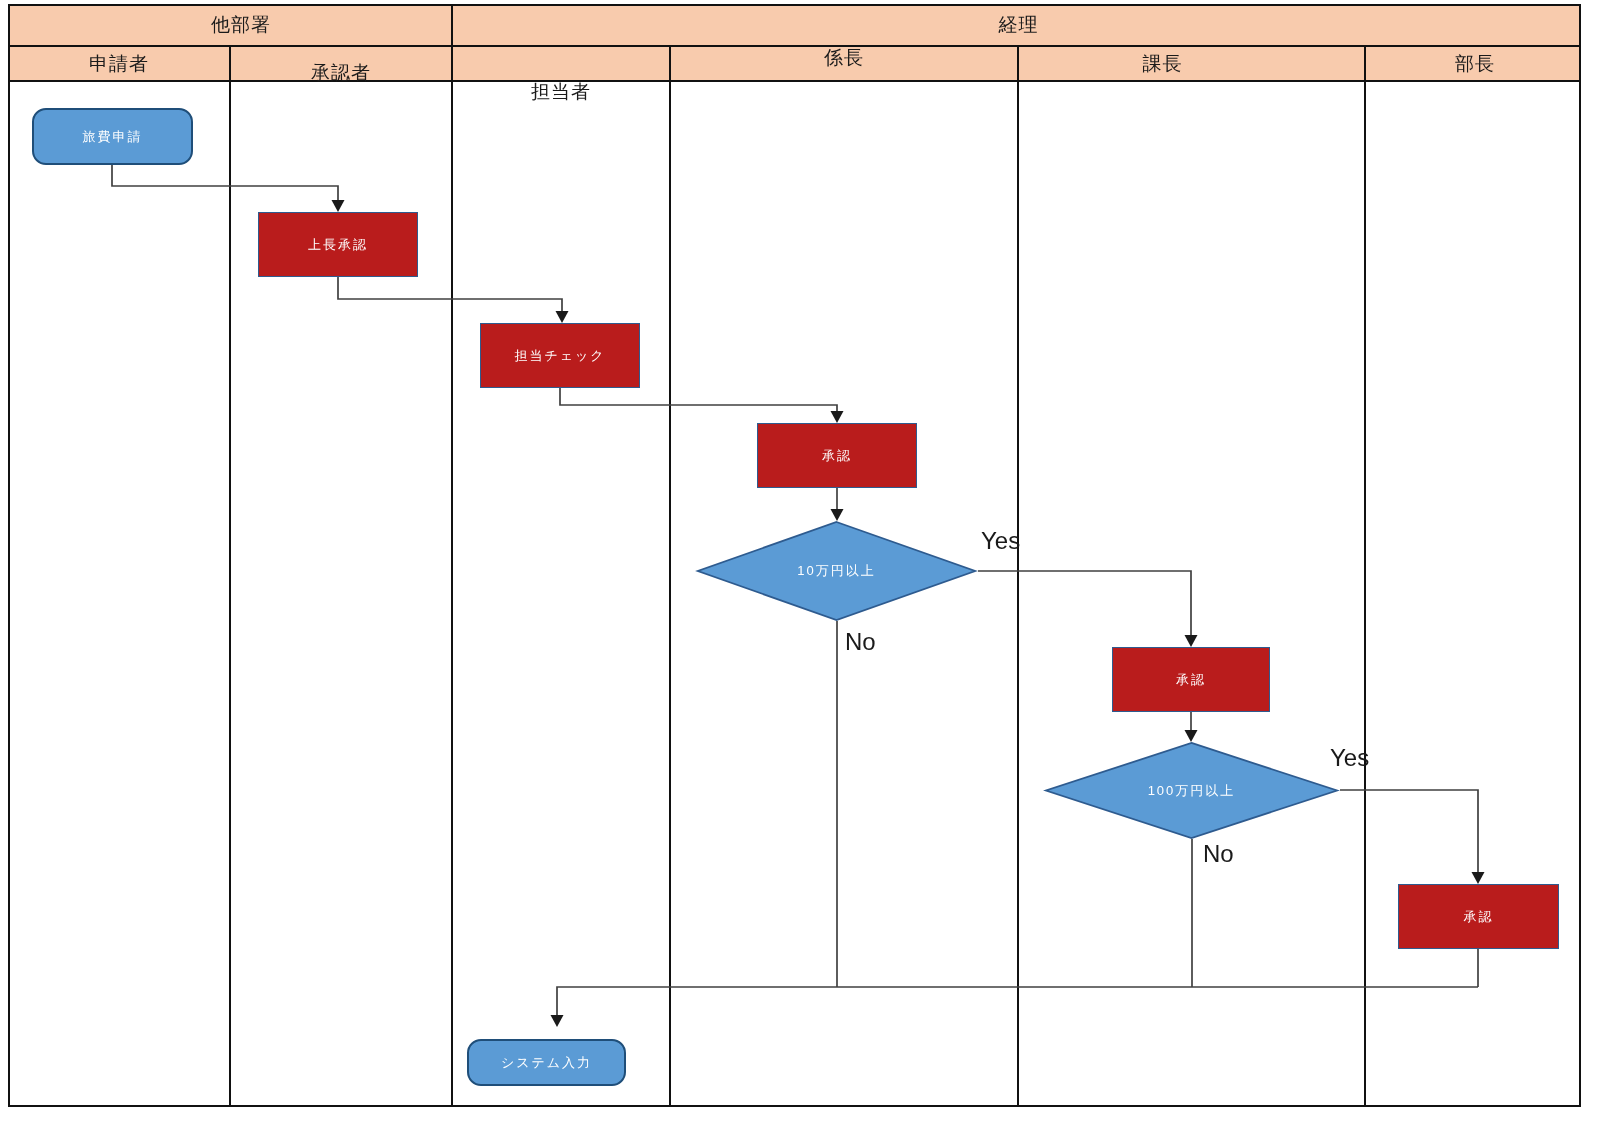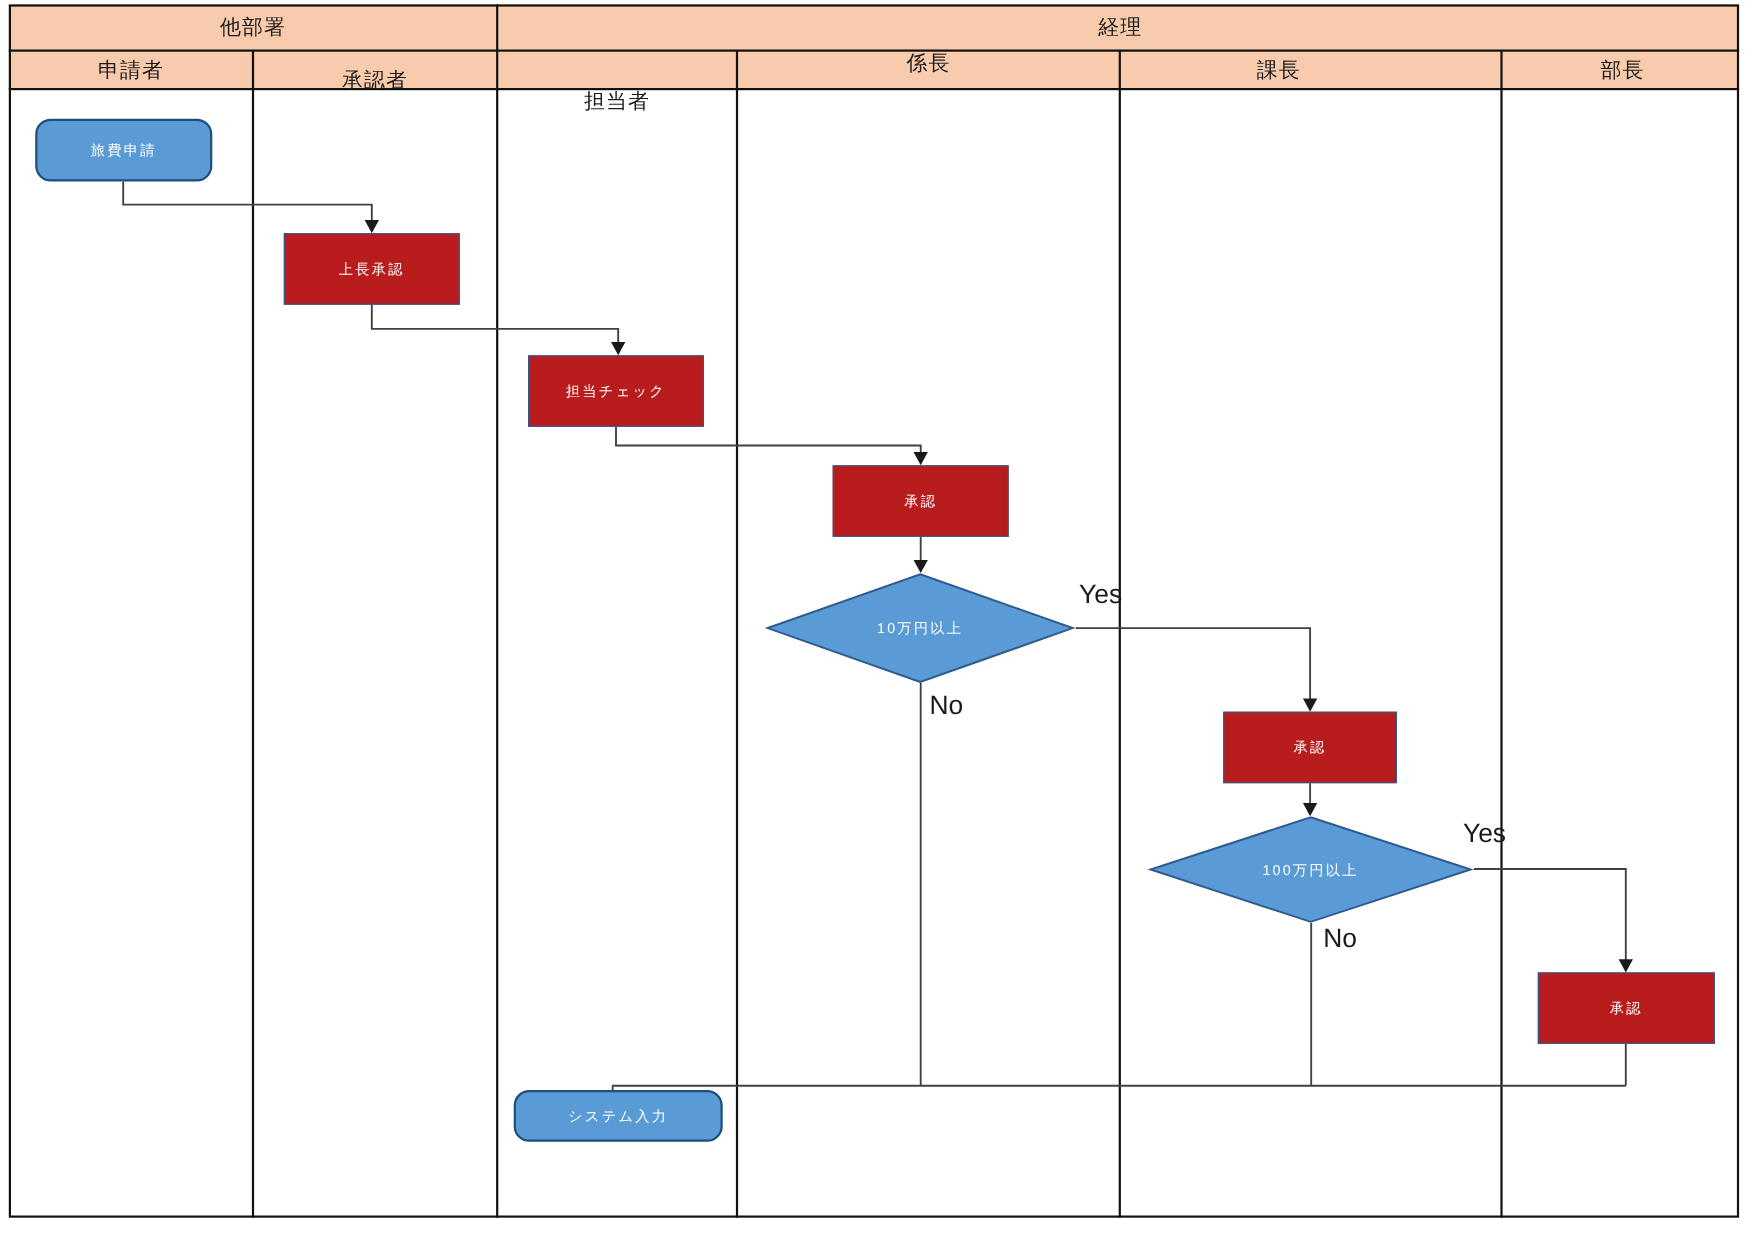--- a/index.html
+++ b/index.html
@@ -33,21 +33,21 @@
   <div class="hfill" style="left:8px;top:46px;width:1573px;height:35px;"></div>
 
   <div class="hline" style="left:8px;top:45px;width:1573px;height:2px;"></div>
   <div class="hline" style="left:8px;top:80px;width:1573px;height:2px;"></div>
   <div class="vline" style="left:229px;top:46px;width:2px;height:1061px;"></div>
   <div class="vline" style="left:451px;top:4px;width:2px;height:1103px;"></div>
   <div class="vline" style="left:669px;top:46px;width:2px;height:1061px;"></div>
   <div class="vline" style="left:1017px;top:46px;width:2px;height:1061px;"></div>
   <div class="vline" style="left:1364px;top:46px;width:2px;height:1061px;"></div>
 
-  <div class="hcell" style="left:8px;top:4px;width:444px;height:42px;">他部署</div>
+  <div class="hcell" style="left:8px;top:4px;width:444px;height:42px;padding-left:11px;">他部署</div>
   <div class="hcell" style="left:452px;top:4px;width:1133px;height:42px;">経理</div>
 
   <div class="hcell" style="left:8px;top:46px;width:222px;height:35px;">申請者</div>
   <div class="hcell" style="left:230px;top:46px;width:222px;height:53px;">承認者</div>
   <div class="hcell" style="left:452px;top:46px;width:218px;height:35px;margin-top:28px;">担当者</div>
   <div class="hcell" style="left:670px;top:46px;width:348px;height:23px;">係長</div>
   <div class="hcell" style="left:1018px;top:46px;width:289px;height:35px;">課長</div>
   <div class="hcell" style="left:1365px;top:46px;width:220px;height:35px;">部長</div>
 
   <div class="tframe"></div>
@@ -109,21 +109,21 @@
     <svg viewBox="0 0 100 100" preserveAspectRatio="none">
       <polygon points="50,1 99,50 50,99 1,50" fill="#5B9BD5" stroke="#2E5B8F" stroke-width="1.8" vector-effect="non-scaling-stroke"></polygon>
     </svg>
     <span class="dlabel">100万円以上</span>
   </div>
 
   <div class="node process" style="left:1398px;top:884px;width:161px;height:65px;">
     <span>承認</span>
   </div>
 
-  <div class="node terminator" style="left:467px;top:991px;width:190px;height:47px;">
+  <div class="node terminator" style="left:467px;top:1039px;width:159px;height:47px;">
     <span>システム入力</span>
   </div>
 
   <span class="edge-label" style="left:981px;top:527px;">Yes</span>
   <span class="edge-label" style="left:845px;top:628px;">No</span>
   <span class="edge-label" style="left:1330px;top:744px;">Yes</span>
   <span class="edge-label" style="left:1203px;top:840px;">No</span>
 
 </div>
 

